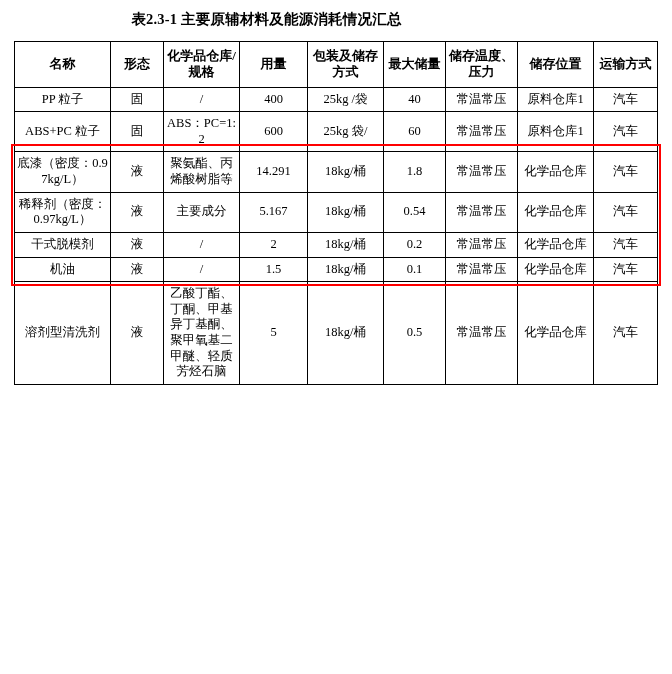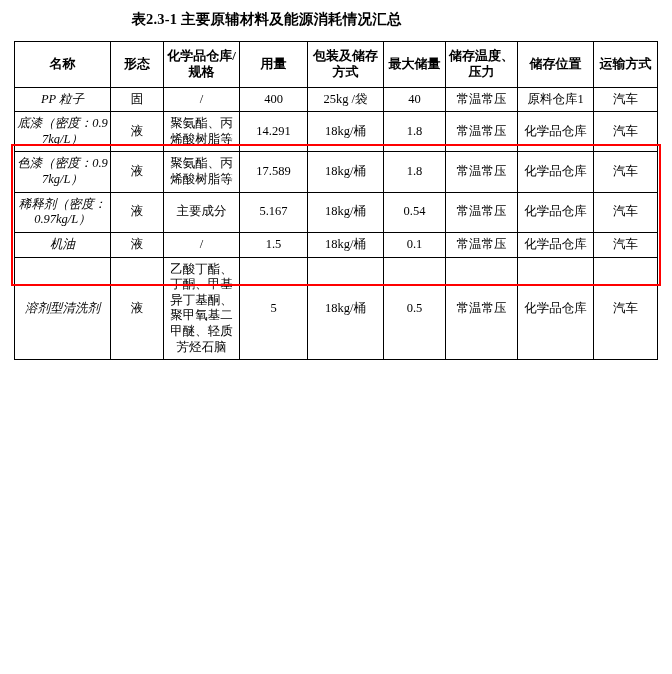--- a/index.html
+++ b/index.html
@@ -56,21 +56,20 @@
   col.c2 { width: 76px; }
   col.c3 { width: 68px; }
   col.c4 { width: 76px; }
   col.c5 { width: 62px; }
   col.c6 { width: 72px; }
   col.c7 { width: 76px; }
   col.c8 { width: 64px; }
 
   td.name {
     font-size: 12.5px;
-    font-style: italic;
   }
 
   
   .highlight-box {
     position: absolute;
     border: 2px solid #ff0000;
     pointer-events: none;
     box-sizing: border-box;
   }
   .tall-row td { padding-top: 6px; padding-bottom: 6px; }
@@ -112,49 +111,60 @@
         <td class="name">PP 粒子</td>
         <td>固</td>
         <td>/</td>
         <td>400</td>
         <td>25kg /袋</td>
         <td>40</td>
         <td>常温常压</td>
         <td>原料仓库1</td>
         <td>汽车</td>
       </tr>
+      <tr>
+        <td class="name">ABS+PC 粒子</td>
+        <td>固</td>
+        <td>ABS：PC=1:2</td>
+        <td>600</td>
+        <td>25kg 袋/</td>
+        <td>60</td>
+        <td>常温常压</td>
+        <td>原料仓库1</td>
+        <td>汽车</td>
+      </tr>
       <tr class="tall-row">
         <td class="name">底漆（密度：0.97kg/L）</td>
         <td>液</td>
         <td>聚氨酯、丙烯酸树脂等</td>
         <td>14.291</td>
-        <td>18kg/桶</td>
-        <td>1.8</td>
-        <td>常温常压</td>
-        <td>化学品仓库</td>
-        <td>汽车</td>
-      </tr>
-      <tr class="tall-row">
-        <td class="name">色漆（密度：0.97kg/L）</td>
-        <td>液</td>
-        <td>聚氨酯、丙烯酸树脂等</td>
-        <td>17.589</td>
         <td>18kg/桶</td>
         <td>1.8</td>
         <td>常温常压</td>
         <td>化学品仓库</td>
         <td>汽车</td>
       </tr>
       <tr class="tall-row">
         <td class="name">稀释剂（密度：0.97kg/L）</td>
         <td>液</td>
         <td>主要成分</td>
         <td>5.167</td>
         <td>18kg/桶</td>
         <td>0.54</td>
+        <td>常温常压</td>
+        <td>化学品仓库</td>
+        <td>汽车</td>
+      </tr>
+      <tr>
+        <td class="name">干式脱模剂</td>
+        <td>液</td>
+        <td>/</td>
+        <td>2</td>
+        <td>18kg/桶</td>
+        <td>0.2</td>
         <td>常温常压</td>
         <td>化学品仓库</td>
         <td>汽车</td>
       </tr>
       <tr>
         <td class="name">机油</td>
         <td>液</td>
         <td>/</td>
         <td>1.5</td>
         <td>18kg/桶</td>

